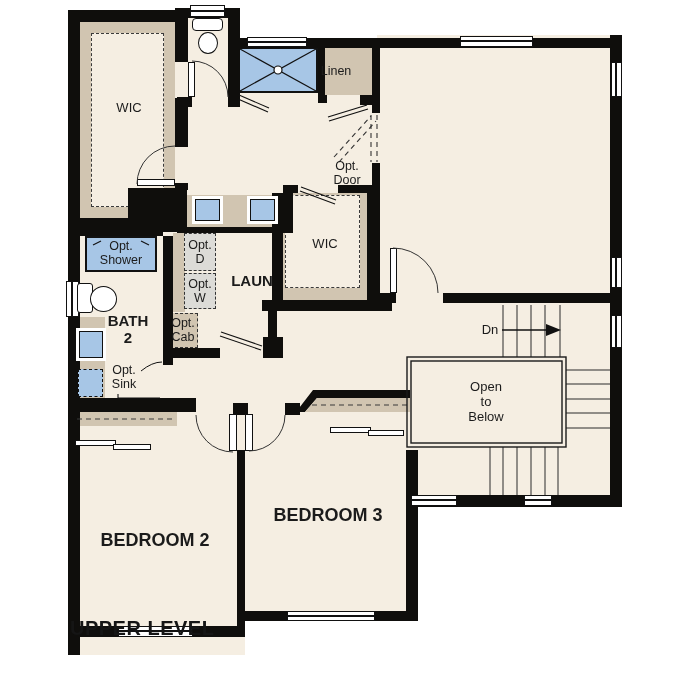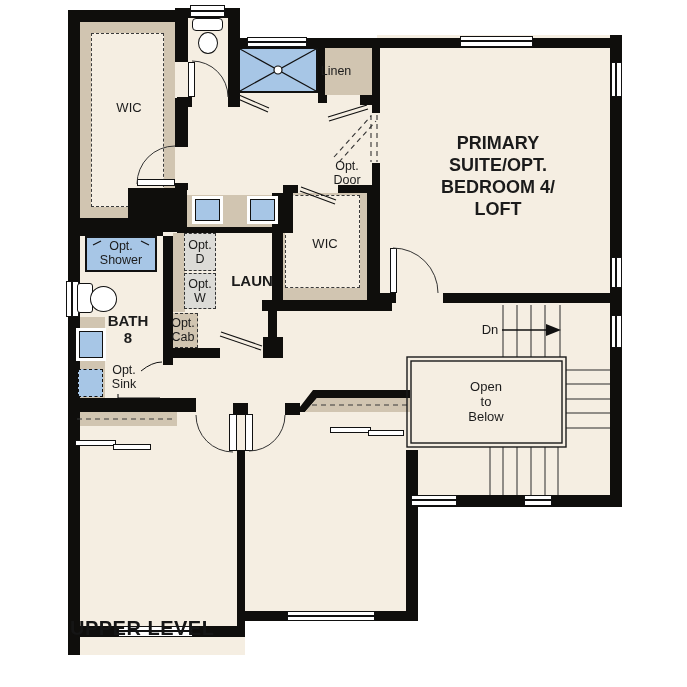--- a/index.html
+++ b/index.html
@@ -225,37 +225,35 @@
       <line x1="118" y1="398" x2="160" y2="398" stroke="#111" stroke-width="1.1" fill="none"></line>
       <line x1="118" y1="394" x2="118" y2="398" stroke="#111" stroke-width="1.1"></line>
       <path d="M141,371 Q152,362 162,362" fill="none" stroke="#111" stroke-width="1"></path>
     </g>
   </svg>
 
   <div class="lbl m" style="left:129px;top:108px">WIC</div>
   <div class="lbl s" style="left:336px;top:71px">Linen</div>
   <div class="lbl s" style="left:347px;top:173px">Opt.
 Door</div>
-  <div class="lbl b18" style="left:498px;top:177px">PRIMARY
-SUITE/OPT.
-BEDROOM 4/
-LOFT</div>
   <div class="lbl s" style="left:121px;top:253px">Opt.
 Shower</div>
   <div class="lbl s" style="left:200px;top:252px">Opt.
 D</div>
   <div class="lbl s" style="left:200px;top:291px">Opt.
 W</div>
   <div class="lbl b15" style="left:252px;top:281px">LAUN</div>
   <div class="lbl m" style="left:325px;top:244px">WIC</div>
   <div class="lbl b15" style="left:128px;top:329px">BATH
-8</div>
+2</div>
   <div class="lbl s" style="left:183px;top:330px">Opt.
 Cab</div>
   <div class="lbl s" style="left:124px;top:377px">Opt.
 Sink</div>
   <div class="lbl m" style="left:490px;top:330px">Dn</div>
   <div class="lbl m" style="left:486px;top:402px">Open
 to
 Below</div>
+  <div class="lbl b18" style="left:155px;top:541px">BEDROOM 2</div>
+  <div class="lbl b18" style="left:328px;top:516px">BEDROOM 3</div>
   <div class="title">UPPER LEVEL</div>
 
 </div>
 
 </body></html>

